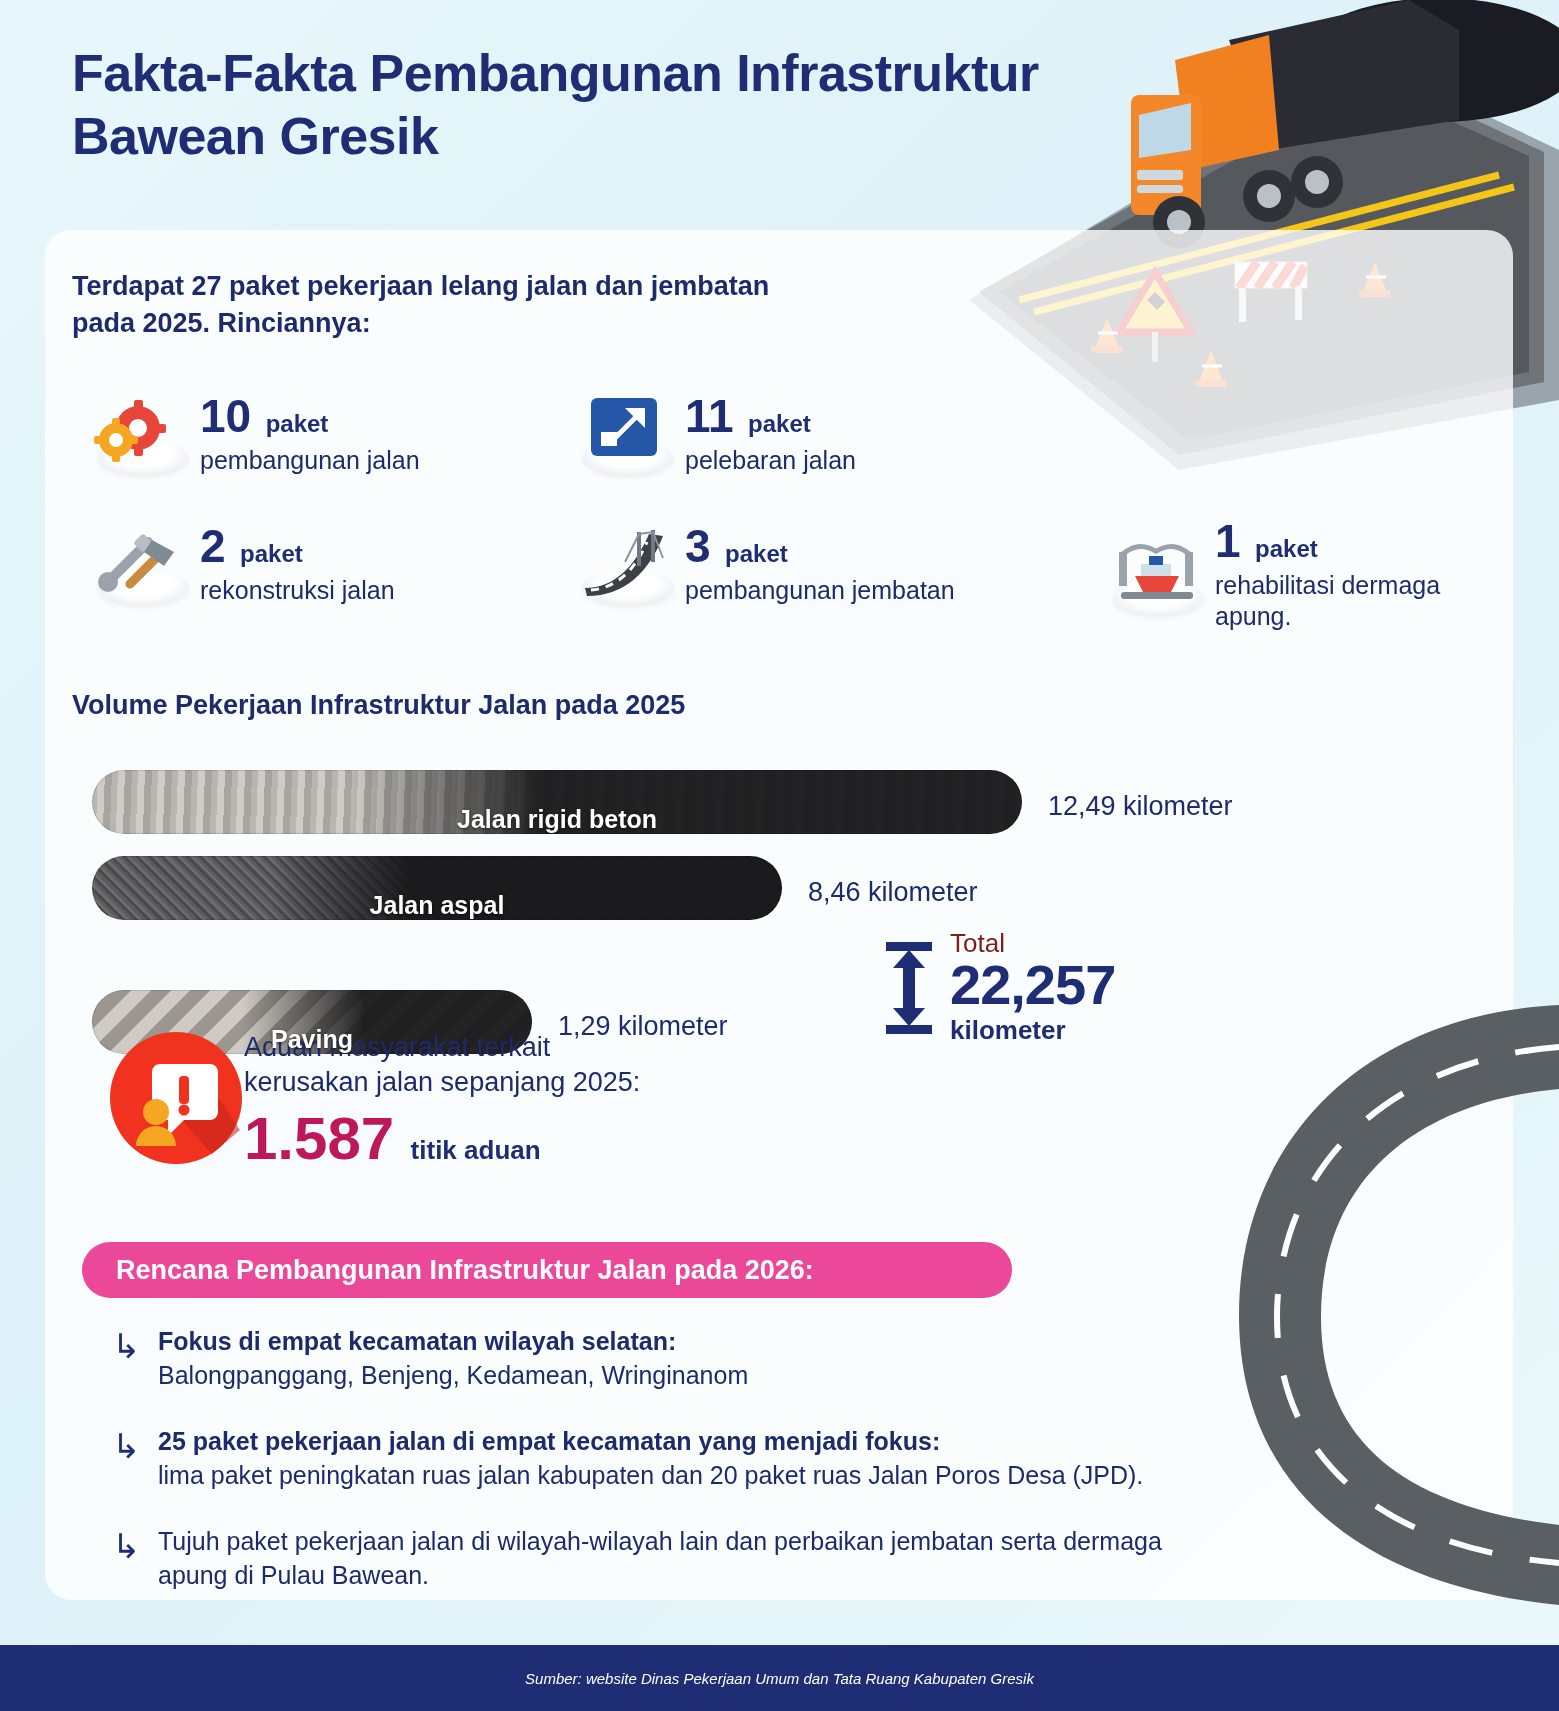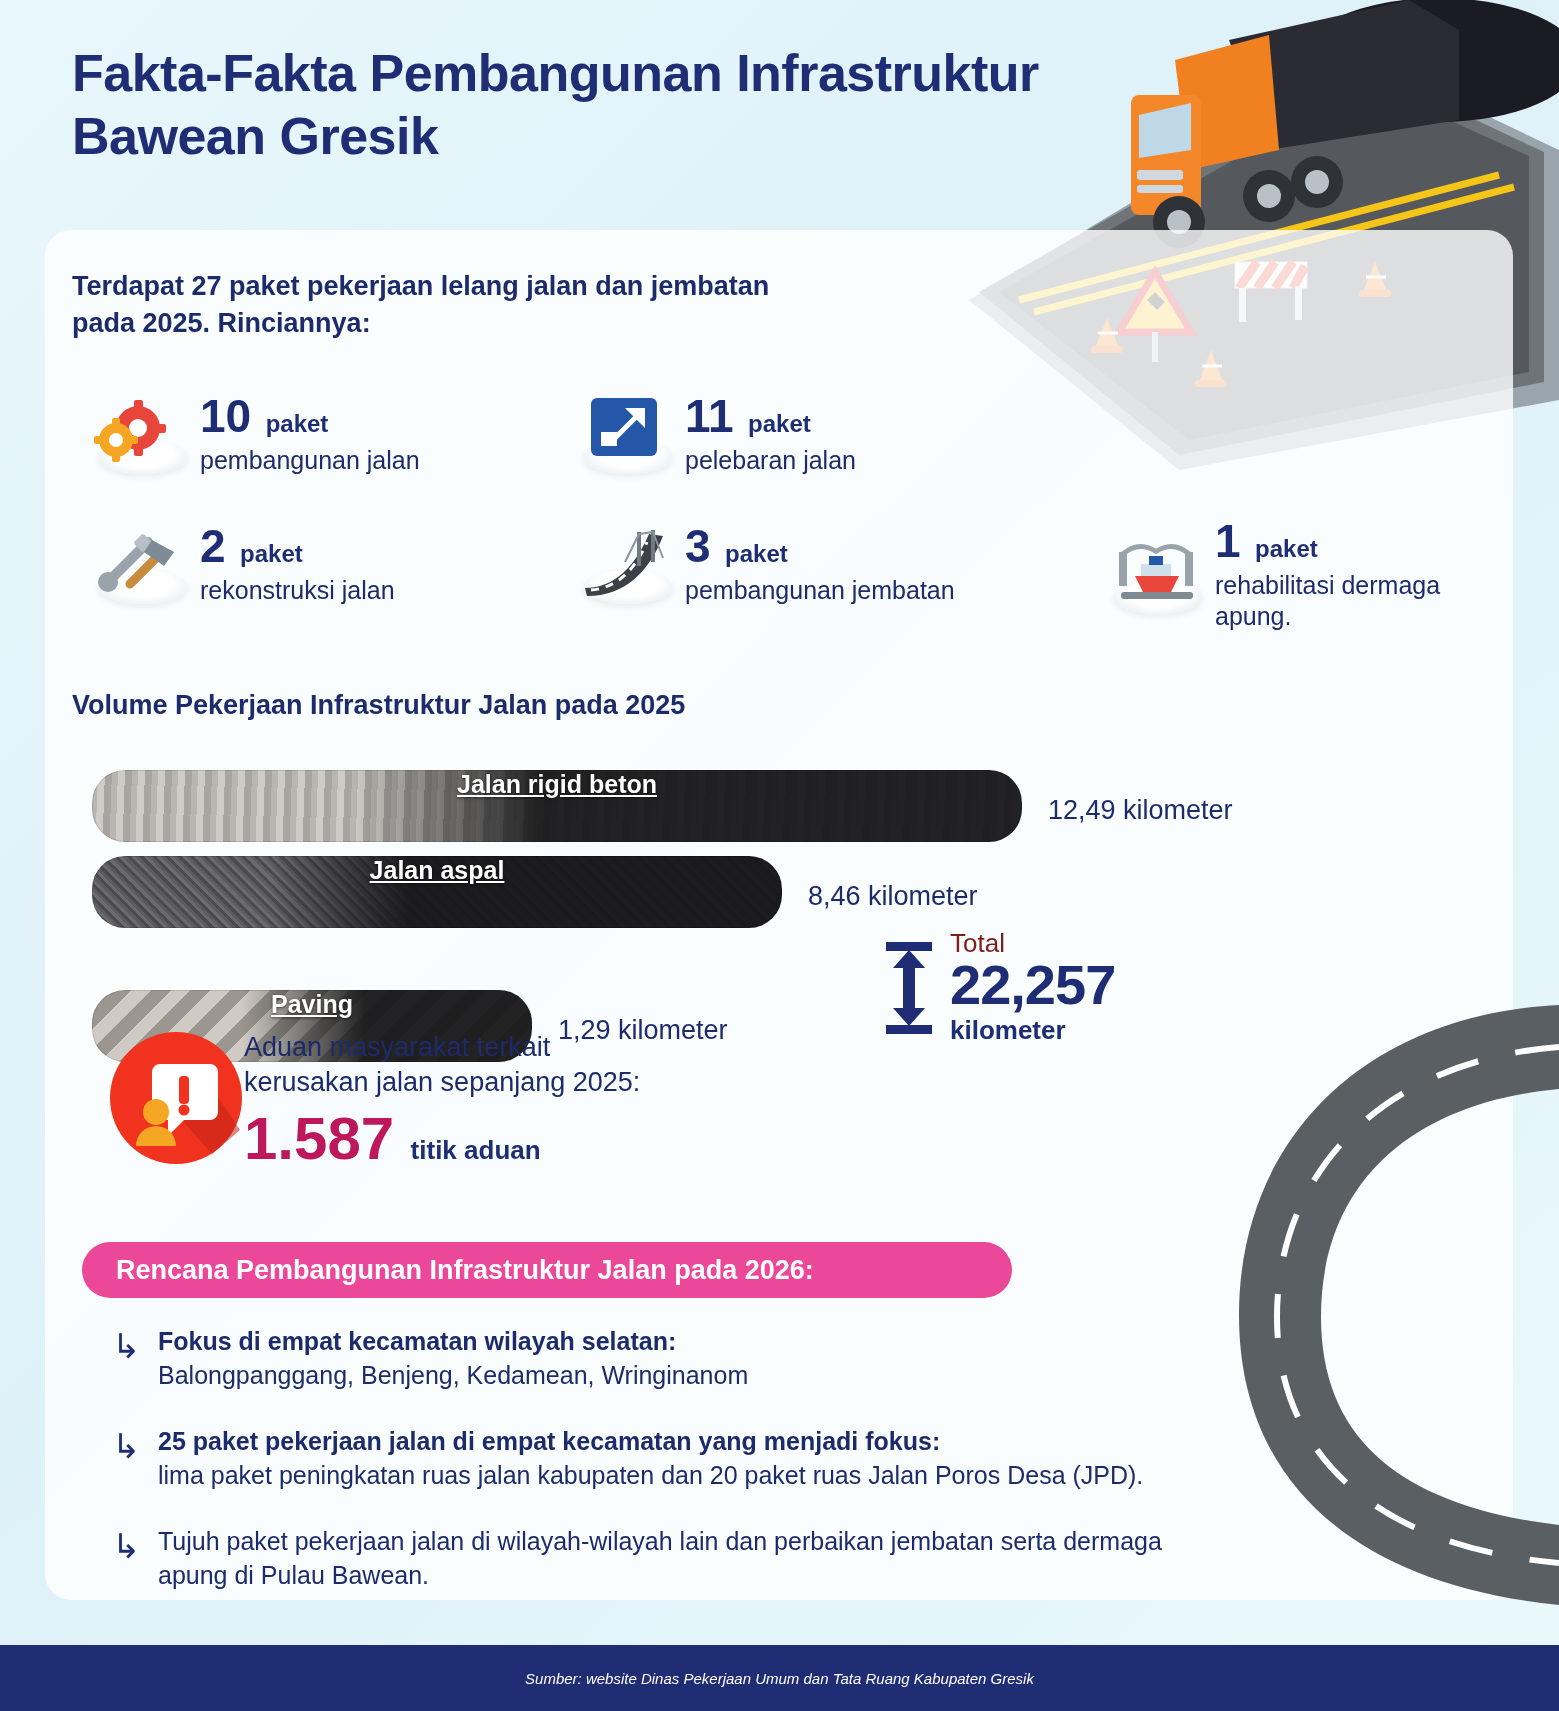--- a/index.html
+++ b/index.html
@@ -50,24 +50,24 @@
   
   .blob { position: absolute; left: 8px; bottom: 4px; width: 90px; height: 34px;
     background: radial-gradient(ellipse at 50% 40%, #ffffff 45%, #dfe7ee 100%);
     border-radius: 50%; box-shadow: 0 3px 6px rgba(0,0,0,.07); }
 
   
   .vol-title { position: absolute; left: 72px; top: 690px; font-size: 27px; font-weight: bold; color: #1d2b6b; }
 
   .bar-row { position: absolute; display: flex; align-items: center; }
   .bar {
-    height: 72px; border-radius: 33px; display: flex; align-items: flex-start; justify-content: center;
+    height: 64px; border-radius: 33px; display: flex; align-items: flex-end; justify-content: center;
     color: #fff; font-size: 25px; font-weight: bold;
     box-shadow: inset 0 0 0 1px rgba(0,0,0,0.12);
-    position: relative; overflow: hidden; text-decoration: underline;
+    position: relative; overflow: hidden;
   }
   .bar span { position: relative; z-index: 2; text-shadow: 0 1px 3px rgba(0,0,0,.6); }
   .bar-val { font-size: 27px; color: #1d2b6b; margin-left: 26px; white-space: nowrap; margin-top: 8px; }
 
   .bar-concrete {
     background:
       linear-gradient(to right, rgba(0,0,0,0) 28%, rgba(20,20,22,0.92) 48%),
       repeating-linear-gradient(92deg, #b9b6b1 0 6px, #cfccc7 6px 13px, #a8a5a0 13px 20px);
   }
   .bar-asphalt {

